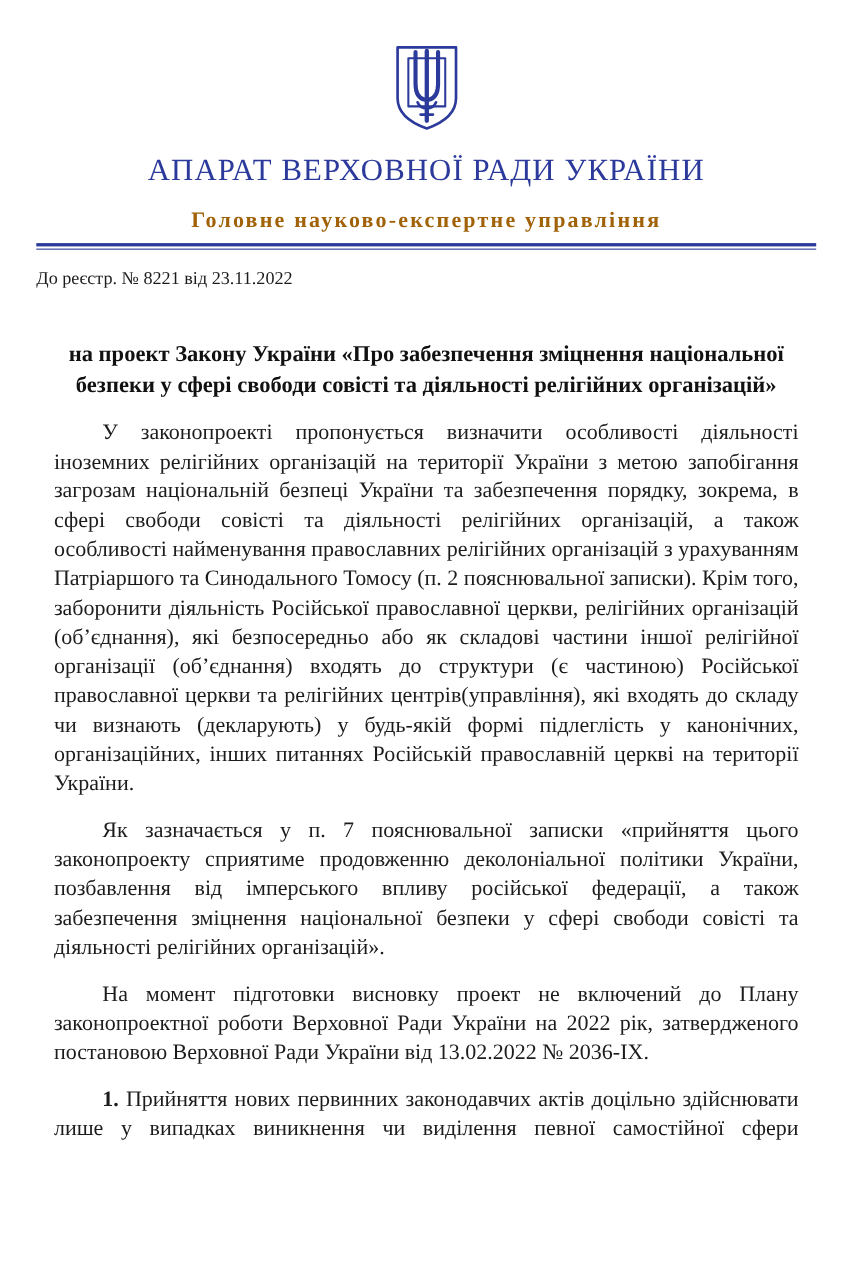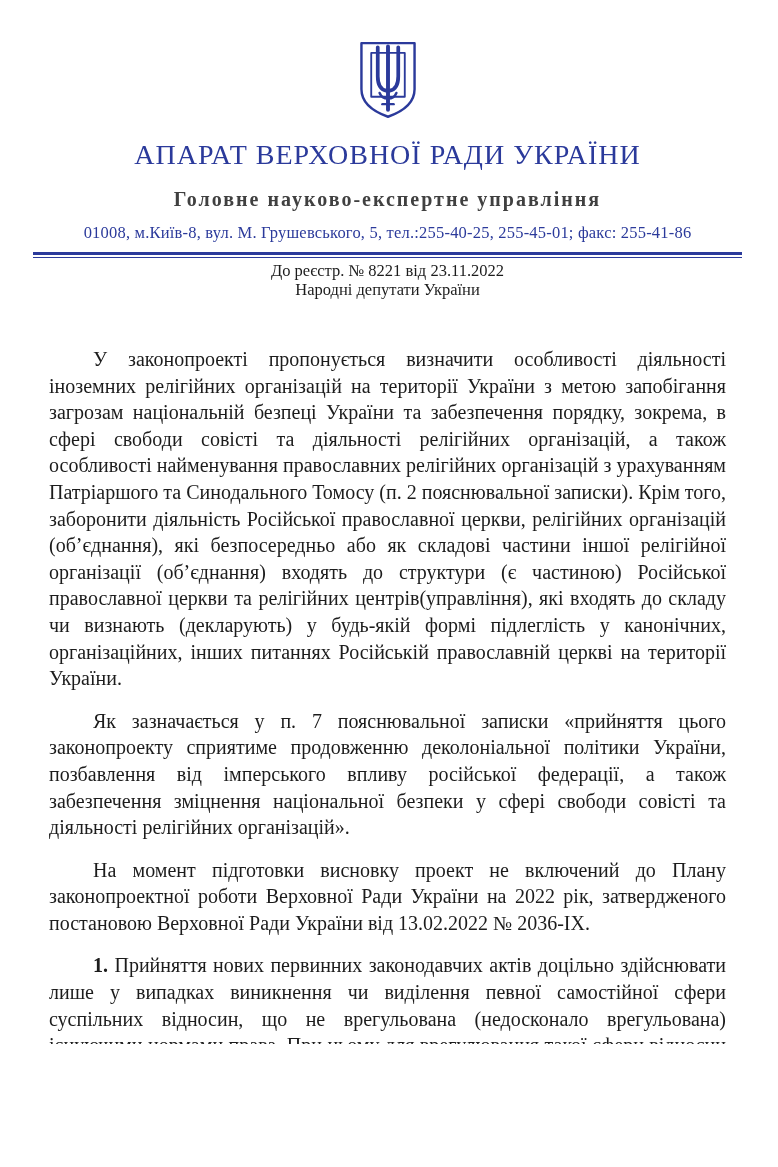--- a/index.html
+++ b/index.html
@@ -34,42 +34,42 @@
     margin-top: 15px;
     text-align: center;
     color: #2b3a9b;
     font-size: 28px;
     letter-spacing: 1px;
     font-weight: normal;
   }
   .dept-name {
     margin-top: 17px;
     text-align: center;
-    color: #404040;
+    color: #a16207;
     font-size: 20px;
     font-weight: bold;
     letter-spacing: 2px;
   }
   .contact-line {
     margin-top: 12px;
     text-align: center;
     color: #2b3a9b;
     font-size: 16.5px;
     letter-spacing: 0.2px;
   }
   .divider {
     margin-top: 9px;
     height: 2px;
     border-top: 3px solid #2b3a9b;
     border-bottom: 1.5px solid #2b3a9b;
   }
   
   .reg-block {
-    margin-top: 3px;
-    text-align: center;
+    margin-top: 16px;
+    text-align: left;
     font-size: 16.5px;
     line-height: 19px;
     color: #1c1c1c;
   }
   
   .doc-title-block {
     margin-top: 47px;
     text-align: center;
     font-weight: bold;
     font-size: 20.5px;
@@ -109,30 +109,29 @@
           <path d="M27,10 V41 C27,51 31,55.5 36,56.5" stroke-width="4"></path>
           <path d="M49,10 V41 C49,51 45,55.5 40,56.5" stroke-width="4"></path>
           <path d="M29,59 C32,67 44,67 47,59" stroke-width="2.6"></path>
           <line x1="32" y1="71" x2="44" y2="71" stroke-width="2.6"></line>
         </g>
       </svg>
     </div>
 
     <div class="org-name">АПАРАТ ВЕРХОВНОЇ РАДИ УКРАЇНИ</div>
     <div class="dept-name">Головне науково-експертне управління</div>
-    <div class="contact-line">01008, м.Київ-8, вул. М. Грушевського, 5, тел.:255-40-25, 255-45-01; факс: 255-41-86</div>
 
     <div class="divider"></div>
 
     <div class="reg-block">
       <div>До реєстр. № 8221 від 23.11.2022</div>
-      <div>Народні депутати України</div>
     </div>
 
     <div class="doc-title-block">
+      <span class="doc-subtitle">на проект Закону України «Про забезпечення зміцнення національної безпеки у сфері свободи совісті та діяльності релігійних організацій»</span>
     </div>
 
     <div class="body-text">
       <p>У законопроекті пропонується визначити особливості діяльності іноземних релігійних організацій на території України з метою запобігання загрозам національній безпеці України та забезпечення порядку, зокрема, в сфері свободи совісті та діяльності релігійних організацій, а також особливості найменування православних релігійних організацій з урахуванням Патріаршого та Синодального Томосу (п. 2 пояснювальної записки). Крім того, заборонити діяльність Російської православної церкви, релігійних організацій (об’єднання), які безпосередньо або як складові частини іншої релігійної організації (об’єднання) входять до структури (є частиною) Російської православної церкви та релігійних центрів(управління), які входять до складу чи визнають (декларують) у будь-якій формі підлеглість у канонічних, організаційних, інших питаннях Російській православній церкві на території України.</p>
       <p>Як зазначається у п. 7 пояснювальної записки «прийняття цього законопроекту сприятиме продовженню деколоніальної політики України, позбавлення від імперського впливу російської федерації, а також забезпечення зміцнення національної безпеки у сфері свободи совісті та діяльності релігійних організацій».</p>
       <p>На момент підготовки висновку проект не включений до Плану законопроектної роботи Верховної Ради України на 2022 рік, затвердженого постановою Верховної Ради України від 13.02.2022 № 2036-IX.</p>
       <p><span class="remark-number">1.</span>
         <span>Прийняття нових первинних законодавчих актів доцільно здійснювати лише у випадках виникнення чи виділення певної самостійної сфери суспільних відносин, що не врегульована (недосконало врегульована) існуючими нормами права. При цьому для врегулювання такої сфери відносин має існувати потреба у прийнятті досить значної кількості нових законодавчих норм. Адже закон – це комплексний нормативно-правовий акт, приписи якого зазвичай спрямовані на</span></p>
     </div>
 

